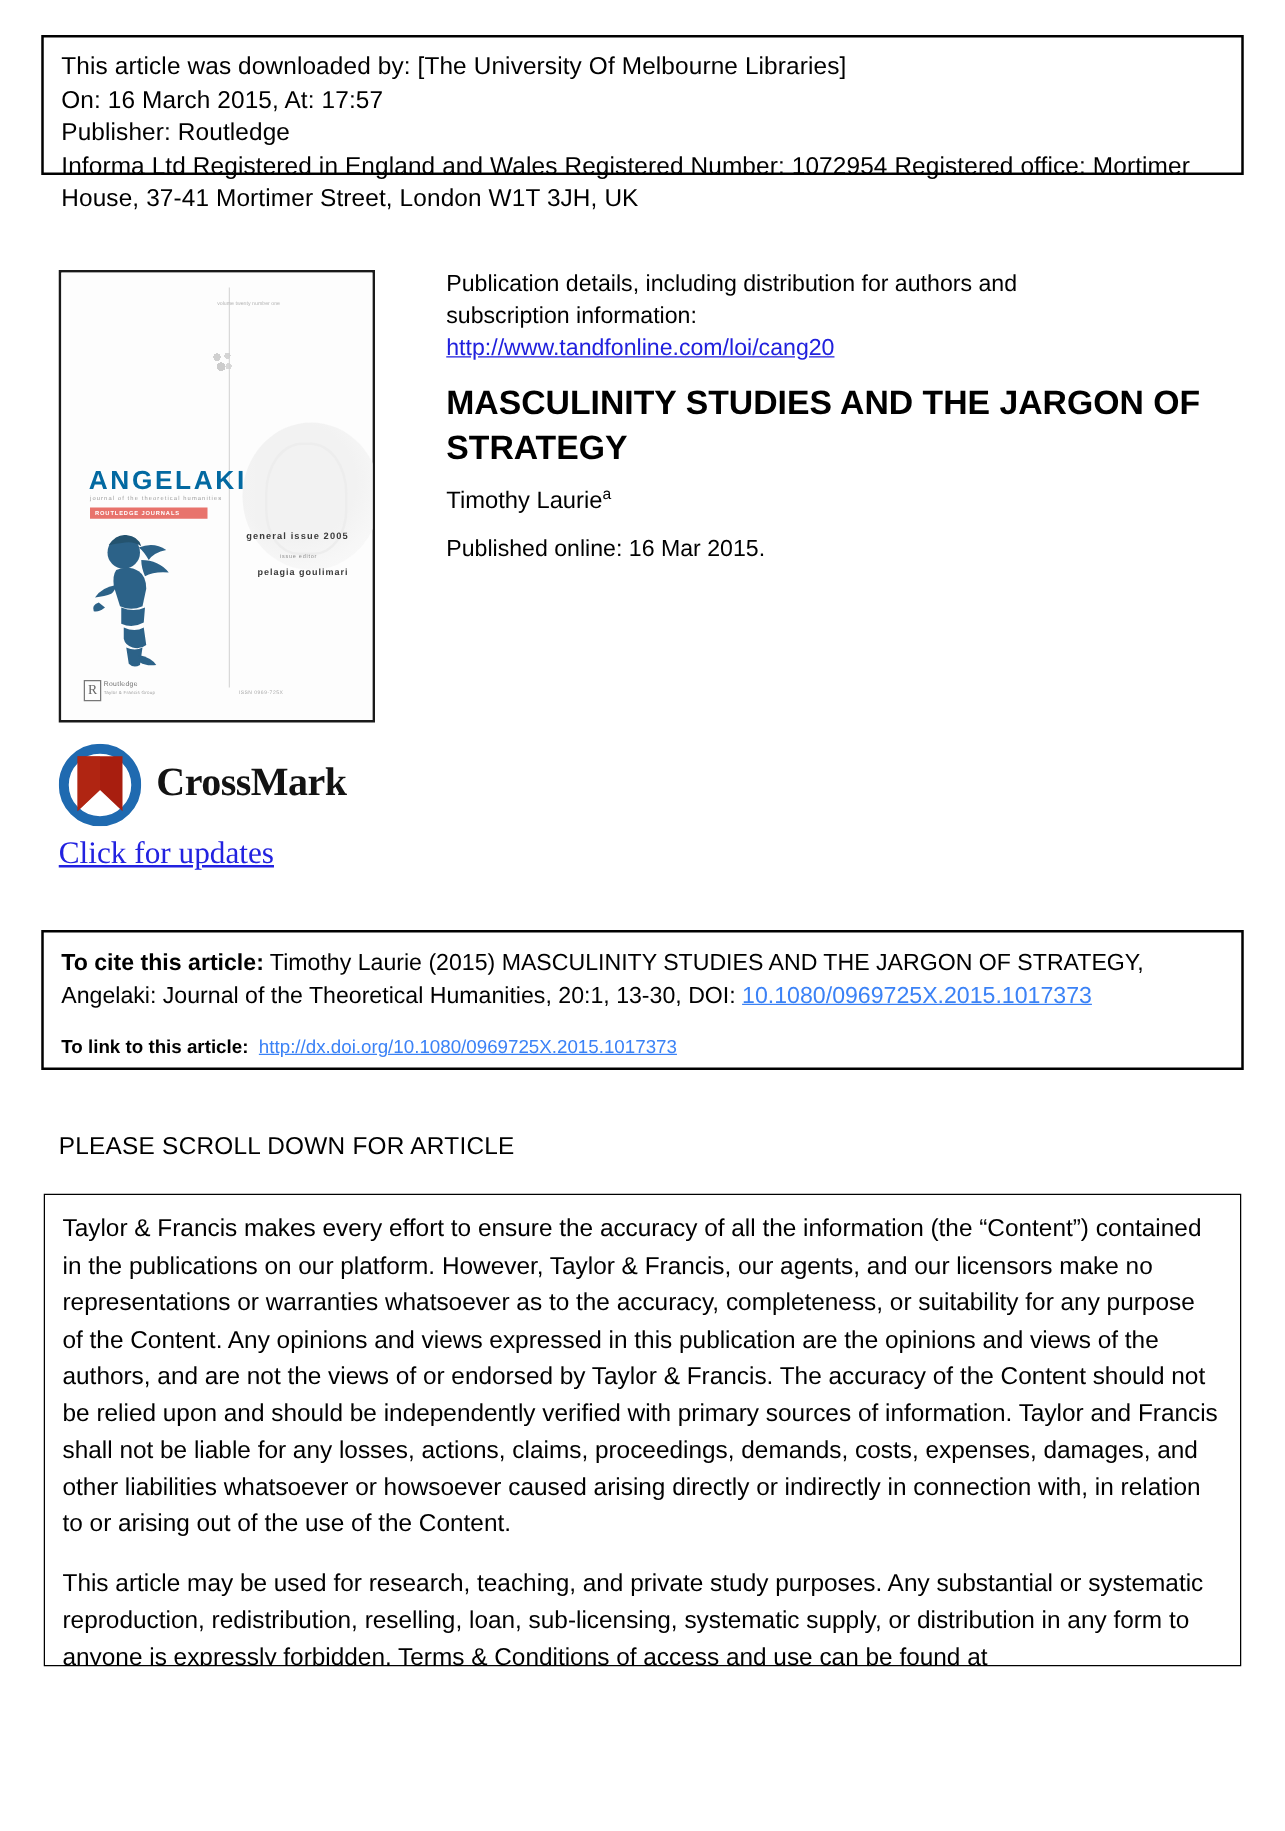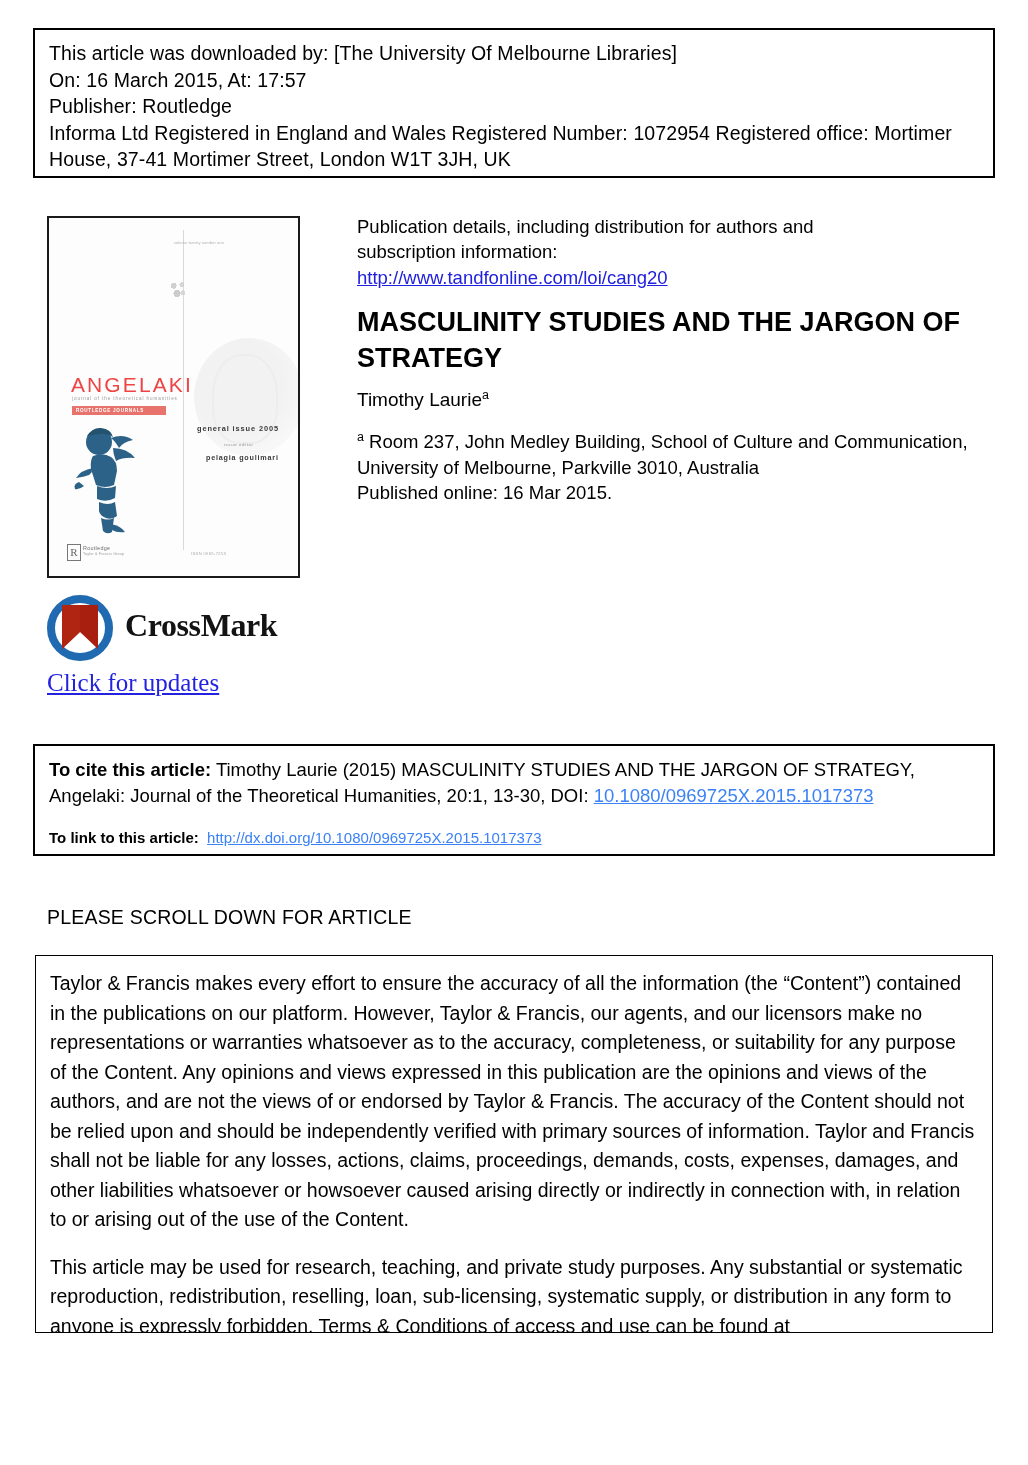--- a/index.html
+++ b/index.html
@@ -15,21 +15,21 @@
     color: #000000;
     overflow: hidden;
   }
 
   
   .download-box {
     position: absolute;
     left: 33px;
     top: 28px;
     width: 962px;
-    height: 150px;
+    height: 112px;
     border: 2px solid #000;
     box-sizing: border-box;
     padding: 10px 12px 0 14px;
   }
   .download-line {
     font-size: 19.5px;
     line-height: 26.5px;
     letter-spacing: 0.1px;
     white-space: nowrap;
   }
@@ -99,23 +99,23 @@
     left: 18px; top: 16px;
     width: 62px; height: 86px;
     border-radius: 45% 45% 40% 40%;
     border: 2px solid #ededed;
   }
   .cover-title {
     position: absolute;
     left: 22px;
     top: 155px;
     font-size: 21px;
-    font-weight: normal;
+    font-weight: bold;
     letter-spacing: 2.1px;
-    color: #ef4444;
+    color: #0369a1;
     font-family: "Liberation Sans", sans-serif;
   }
   .cover-subtitle {
     position: absolute;
     left: 23px;
     top: 178px;
     font-size: 4.6px;
     letter-spacing: .9px;
     color: #9a9a9a;
   }
@@ -405,23 +405,20 @@
   <p class="pub-details">Publication details, including distribution for authors and</p>
   <p class="pub-details">subscription information:</p>
   <a class="pub-link" href="#">http://www.tandfonline.com/loi/cang20</a>
 
   <h2 class="article-title">MASCULINITY STUDIES AND THE JARGON OF STRATEGY</h2>
 
   <p class="author">
     <span>Timothy Laurie</span><sup>a</sup>
   </p>
 
-  <p class="affil">
-    <sup>a</sup><span> Room 237, John Medley Building, School of Culture and Communication, University of Melbourne, Parkville 3010, Australia</span>
-  </p>
   <p class="pub-online">Published online: 16 Mar 2015.</p>
 </div>
 
 <div class="crossmark-wrap">
   <svg class="crossmark-logo" viewBox="0 0 66 66">
     <circle cx="33" cy="33" r="29" fill="none" stroke="#1f6ab0" stroke-width="8"></circle>
     <path d="M15 10 h36 v44 l-18 -17 l-18 17 z" fill="#a81e0f"></path>
     <path d="M15 10 h18 v27 l-18 17 z" fill="#b52a14" opacity=".6"></path>
   </svg>
   <div class="crossmark-word">CrossMark</div>

